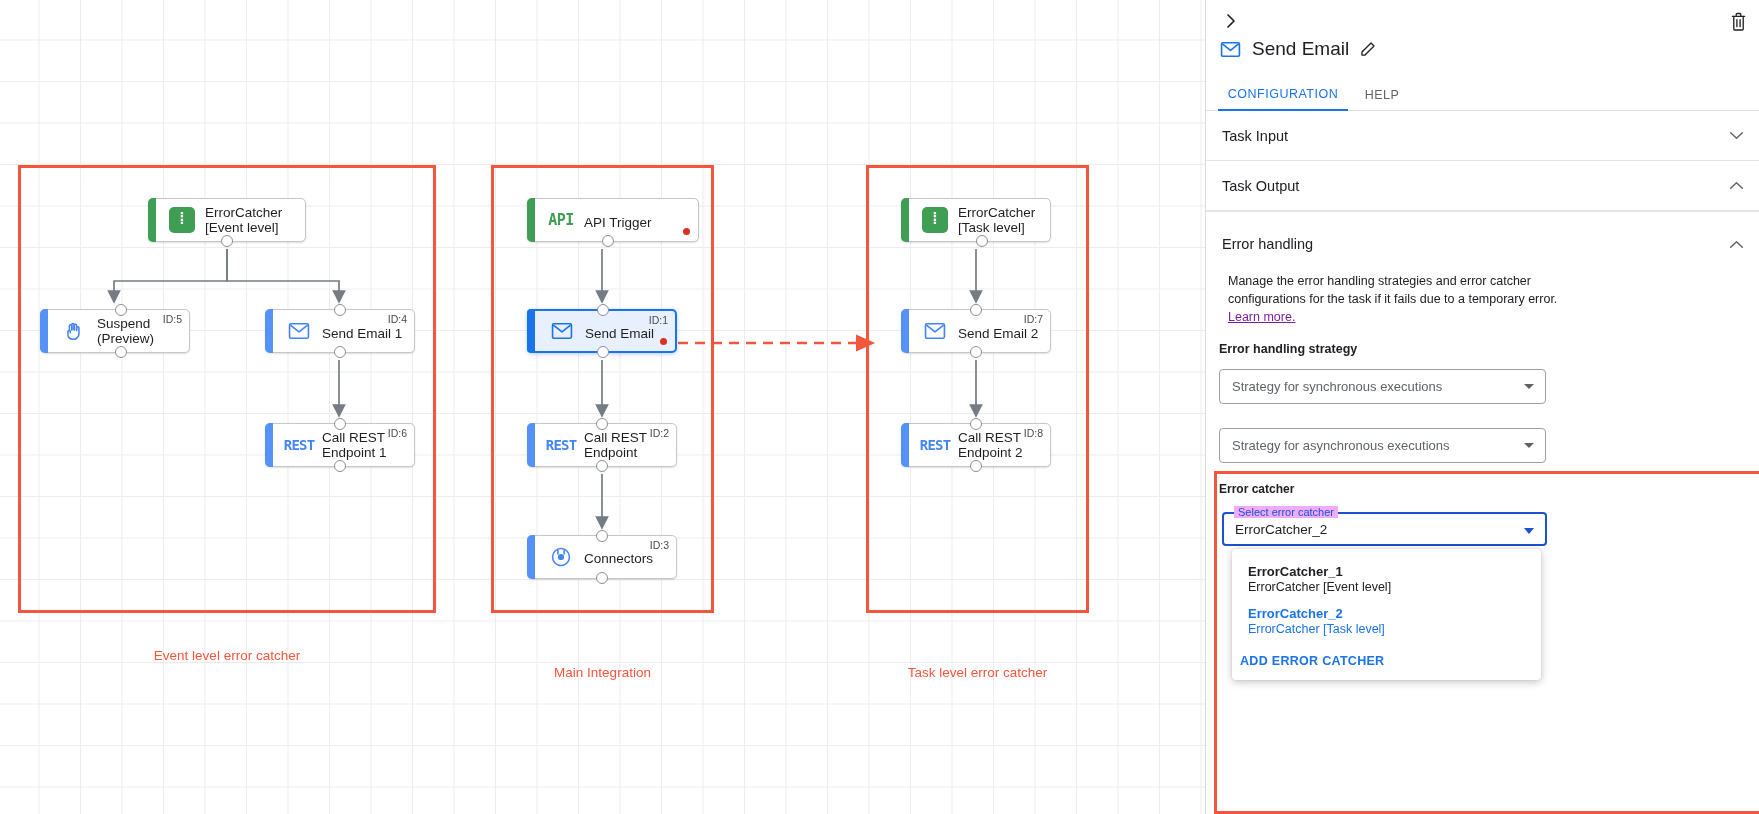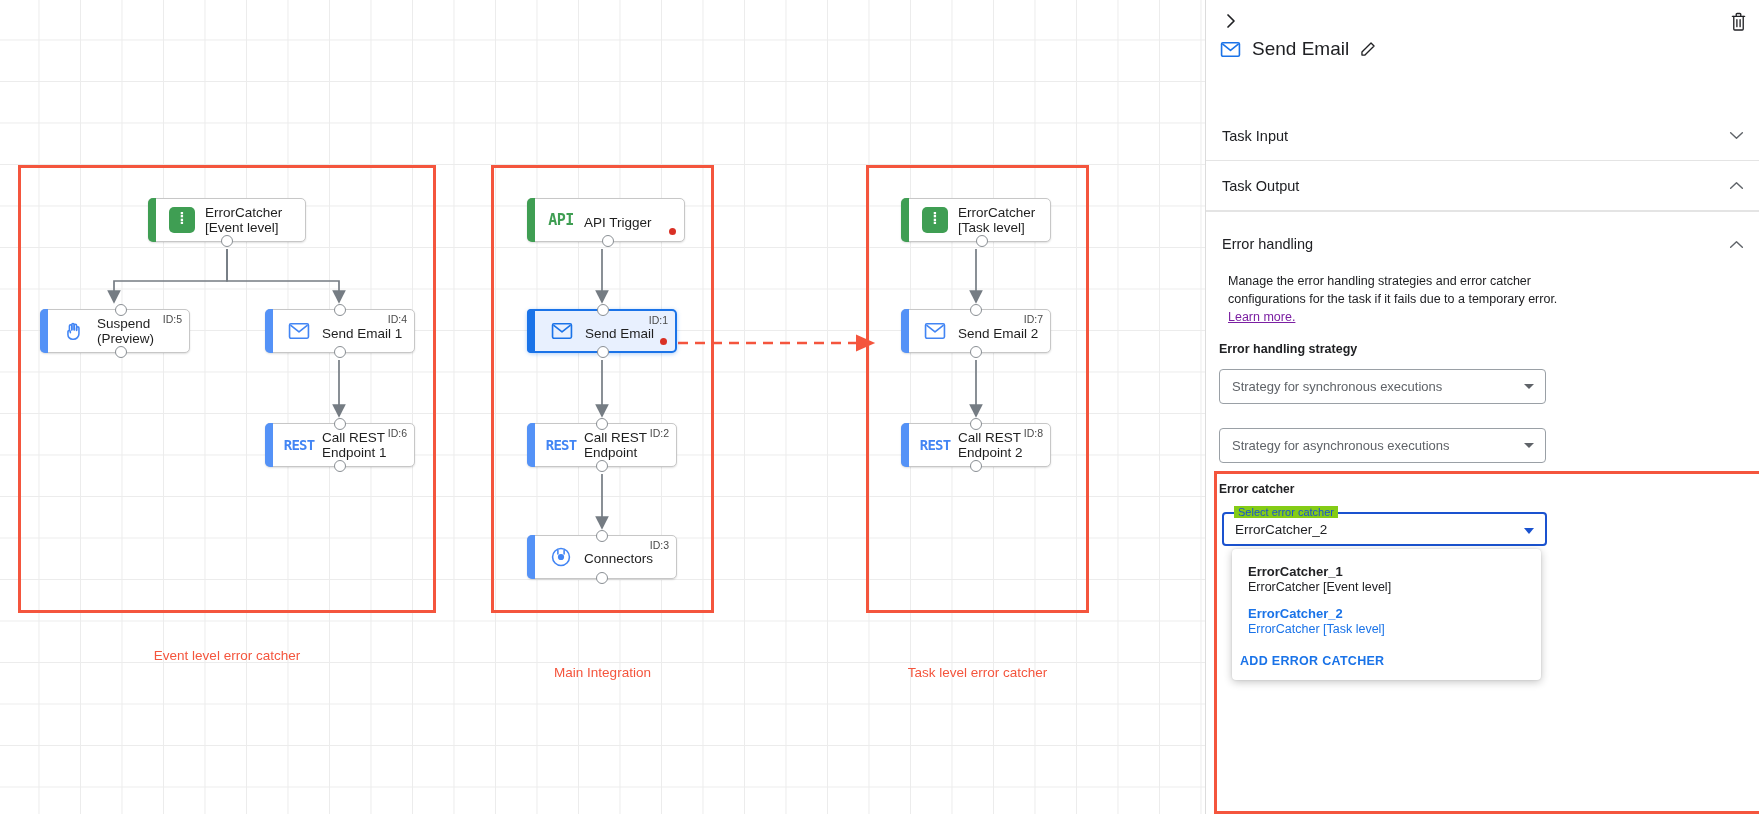--- a/index.html
+++ b/index.html
@@ -231,21 +231,21 @@
   #ec-select {
     position:absolute; left: 16px; top: 512px;
     width: 325px; height: 34px;
     border: 2px solid #1a52cf;
     border-radius: 4px;
     background:#fff;
     cursor:pointer;
   }
   #ec-select .floating-label {
     position:absolute; left: 10px; top: -8px;
-    background:#84cc16; padding: 0 4px;
+    background:#f0abfc; padding: 0 4px;
     font-size: 11px; color:#1a52cf;
   }
   #ec-select .ecval {
     position:absolute; left: 11px; top: 8px;
     font-size: 13.5px; color:#202124;
   }
   #ec-select .arrow {
     position:absolute; right: 11px; top: 14px;
     width:0;height:0;
     border-left:5.5px solid transparent;
@@ -360,21 +360,21 @@
       <div class="nicon">
         <span class="icon-rest">REST</span>
       </div>
       <div class="nlabel">Call REST
 Endpoint 1</div>
       <div class="nid">ID:6</div>
       <div class="port" style="left:68px; top:-6px;"></div>
       <div class="port" style="left:68px; bottom:-6px;"></div>
     </div>
 
-    <div class="node green" style="left:527px; top:198px; width:158px;">
+    <div class="node green" style="left:527px; top:198px; width:172px;">
       <div class="accent"></div>
       <div class="nicon">
         <span class="icon-api">API</span>
       </div>
       <div class="nlabel" style="top:16px;">API Trigger</div>
       <div class="reddot"></div>
       <div class="port" style="left:74px; bottom:-6px;"></div>
     </div>
 
     <div class="node blue selected" style="left:527px; top:309px; width:150px;">
@@ -485,20 +485,24 @@
         </svg>
       </span>
       <span class="ptitle">Send Email</span>
       <span class="edit-pencil">
         <svg width="16" height="16" viewBox="0 0 18 18" fill="none" stroke="#202124" stroke-width="1.5" stroke-linecap="round" stroke-linejoin="round">
           <path d="M12.4 2.2 L15.8 5.6 L5.6 15.8 L2.2 15.8 L2.2 12.4 Z"></path>
         </svg>
       </span>
     </div>
 
+    <div id="tabs">
+      <div class="tab active" style="left:12px; width:130px;">CONFIGURATION</div>
+      <div class="tab" style="left:146px; width:60px;">HELP</div>
+    </div>
 
     <div class="section-row" style="top:111px;">
       <span class="slabel">Task Input</span>
       <span class="caret">
         <svg width="15" height="9" viewBox="0 0 16 10" fill="none" stroke="#5f6368" stroke-width="1.6" stroke-linecap="round" stroke-linejoin="round">
             <path d="M1.5 2 L8 8 L14.5 2"></path>
           </svg>
       </span>
     </div>
 

